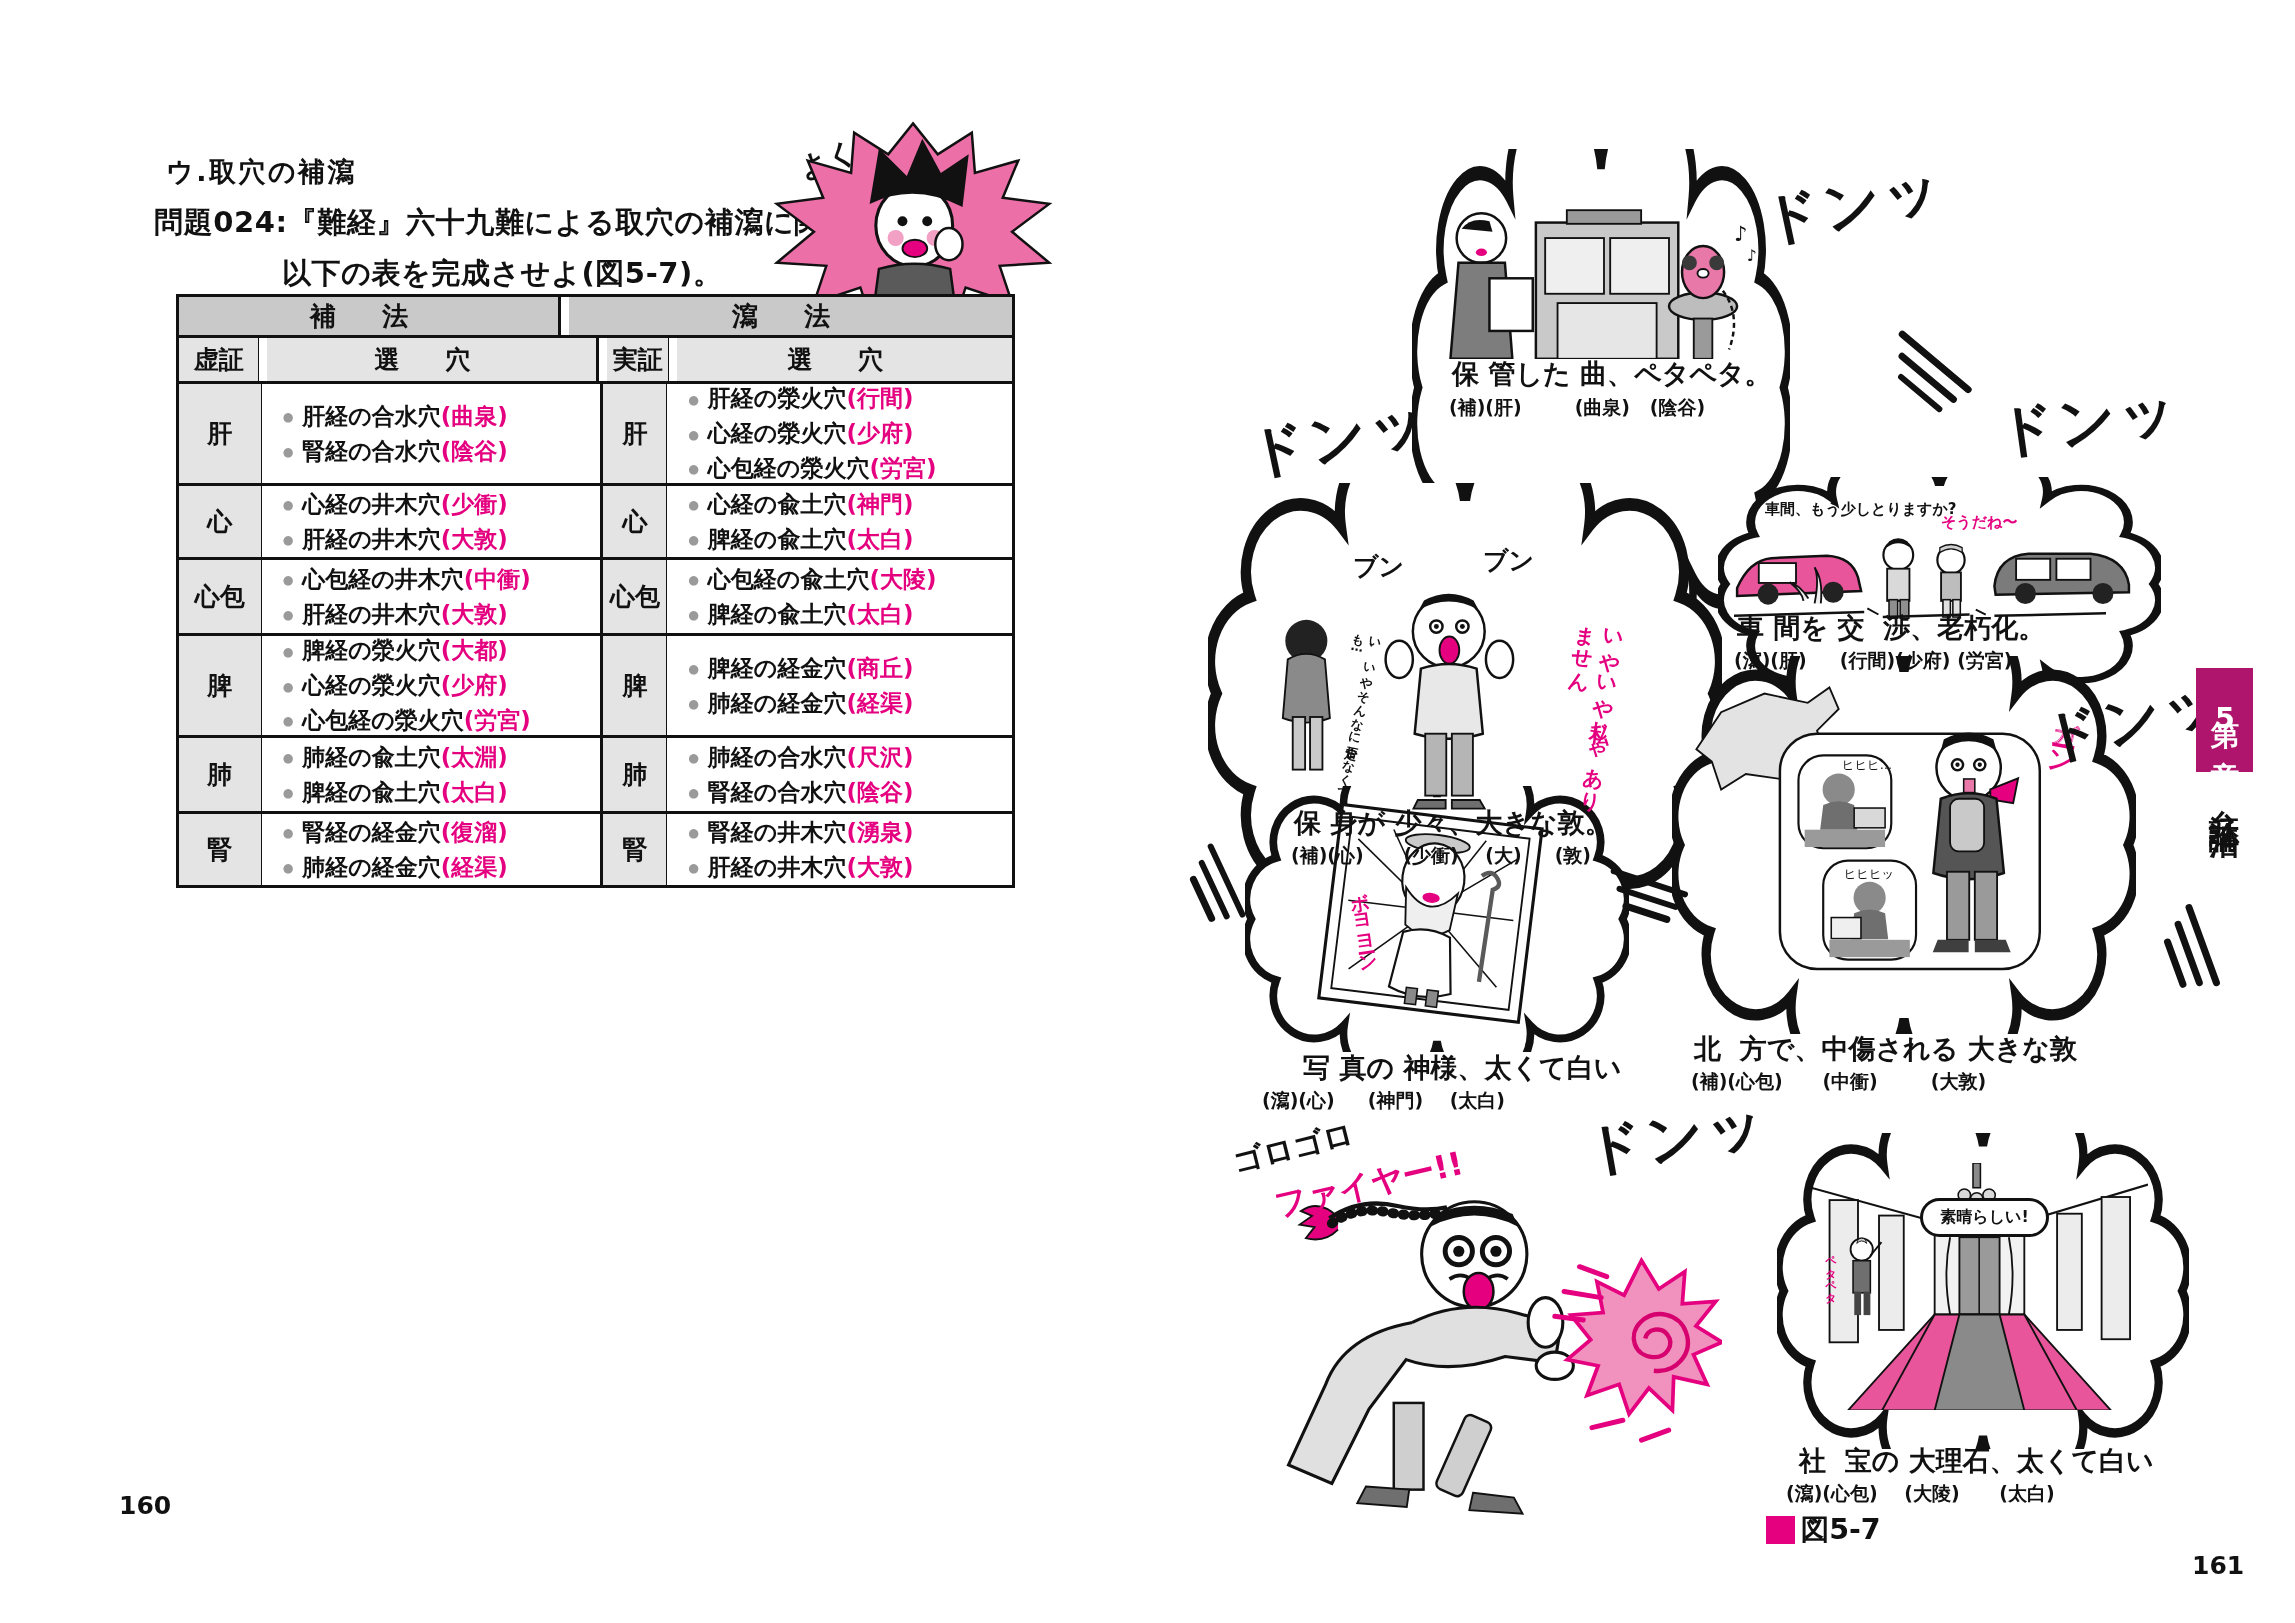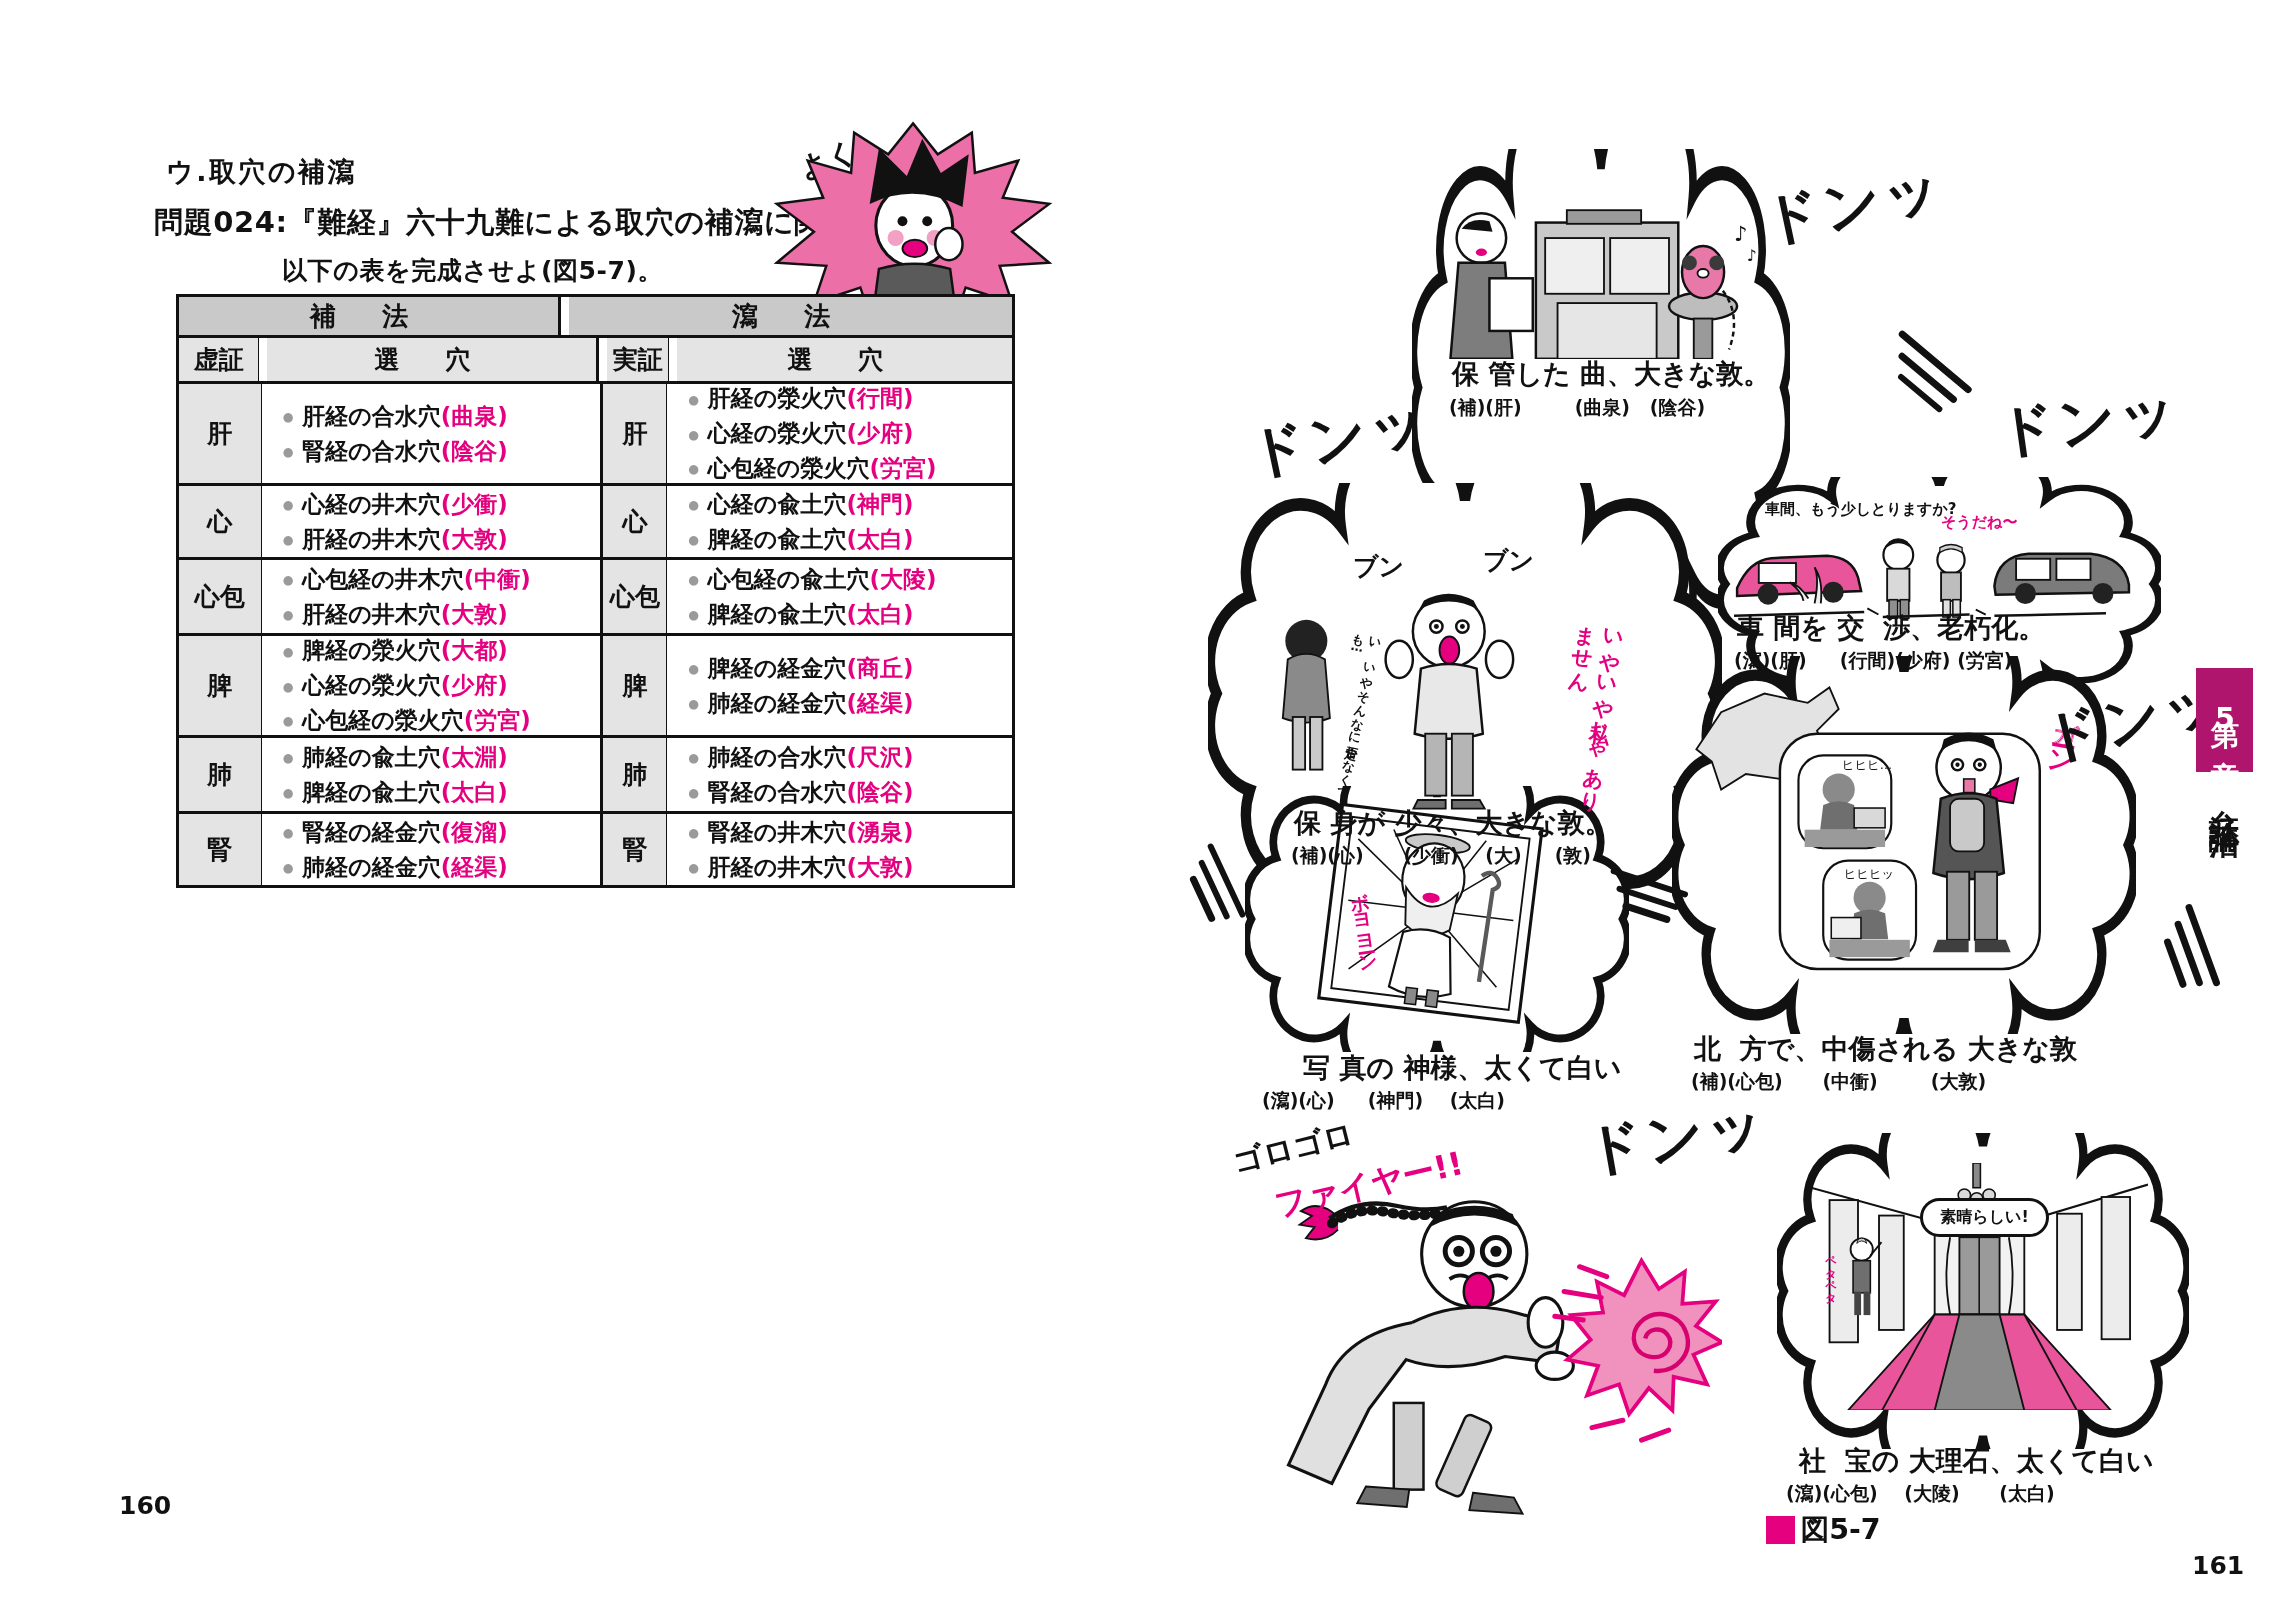--- a/index.html
+++ b/index.html
@@ -2,21 +2,21 @@
 <html style="font-size:10px"><head>
 <meta charset="utf-8">
 <style>
   html,body{margin:0;padding:0;background:#fff;}
   body{width:2295px;height:1624px;position:relative;overflow:hidden;
        font-family:"DejaVu Sans","Liberation Sans",sans-serif;color:#111;}
   .abs{position:absolute;}
   
   .heading{left:166px;top:154px;font-size:27px;font-weight:700;letter-spacing:2.5px;}
   .problem1{left:154px;top:203px;font-size:29px;font-weight:900;letter-spacing:0.6px;}
-  .problem2{left:282px;top:254px;font-size:25px;font-weight:900;letter-spacing:0.6px;}
+  .problem2{left:282px;top:254px;font-size:29px;font-weight:900;letter-spacing:0.6px;}
   .pagenum{font-size:25px;font-weight:700;}
   
   .tbl{left:176px;top:294px;width:833px;border:3.7px solid #111;background:#fff;z-index:5;}
   .tr{display:flex;}
   .td{box-sizing:border-box;display:flex;align-items:center;justify-content:center;}
   .w1{width:84px;} .w2{width:347px;} .w3{width:65px;} .w4{width:350px;}
   .who{width:411px;} .wsha{width:477px;}
   .td.bR{border-right:1.9px solid #111;}
   .td.bRthick{border-right:3.1px solid #111;}
   .tr.bB{border-bottom:3.1px solid #111;}
@@ -228,21 +228,21 @@
     <rect x="405" y="185" width="30" height="65" fill="#9a9a9a" stroke="#111" stroke-width="3"></rect>
     <ellipse cx="420" cy="110" rx="34" ry="42" fill="#e878a8" stroke="#111" stroke-width="4"></ellipse>
     <circle cx="398" cy="95" r="12" fill="#3a3a3a"></circle>
     <circle cx="442" cy="95" r="12" fill="#3a3a3a"></circle>
     <ellipse cx="420" cy="112" rx="9" ry="7" fill="#fff" stroke="#111" stroke-width="3"></ellipse>
     <path d="M452,140 q30,40 10,95" stroke="#111" stroke-width="4" fill="none" stroke-dasharray="8 6"></path>
     <text x="470" y="60" font-size="34" fill="#111">♪</text>
     <text x="490" y="92" font-size="26" fill="#111">♪</text>
   </svg>
 </div>
-<div class="abs cap" style="left:1452px;top:356px;">保 管した 曲、大きな敦。</div>
+<div class="abs cap" style="left:1452px;top:356px;">保 管した 曲、ペタペタ。</div>
 <div class="abs ann" style="left:1449px;top:395px;">(補)(肝)        (曲泉)   (陰谷)</div>
 
 <div class="abs don" style="left:1762px;top:166px;transform:rotate(-12deg);">ドンッ</div>
 <div class="abs don" style="left:1248px;top:399px;transform:rotate(-12deg);">ドンッ</div>
 <div class="abs don" style="left:1997px;top:383px;transform:rotate(-8deg);">ドンッ</div>
 <div class="abs don" style="left:2042px;top:681px;transform:rotate(-14deg);">ドンッ</div>
 <div class="abs don" style="left:1585px;top:1099px;transform:rotate(-10deg);">ドンッ</div>
 
 <div class="abs speed" style="left:1876px;top:350px;transform:rotate(40deg);">
   <i style="width:93px;height:6.8px;margin:10px 0;"></i>

